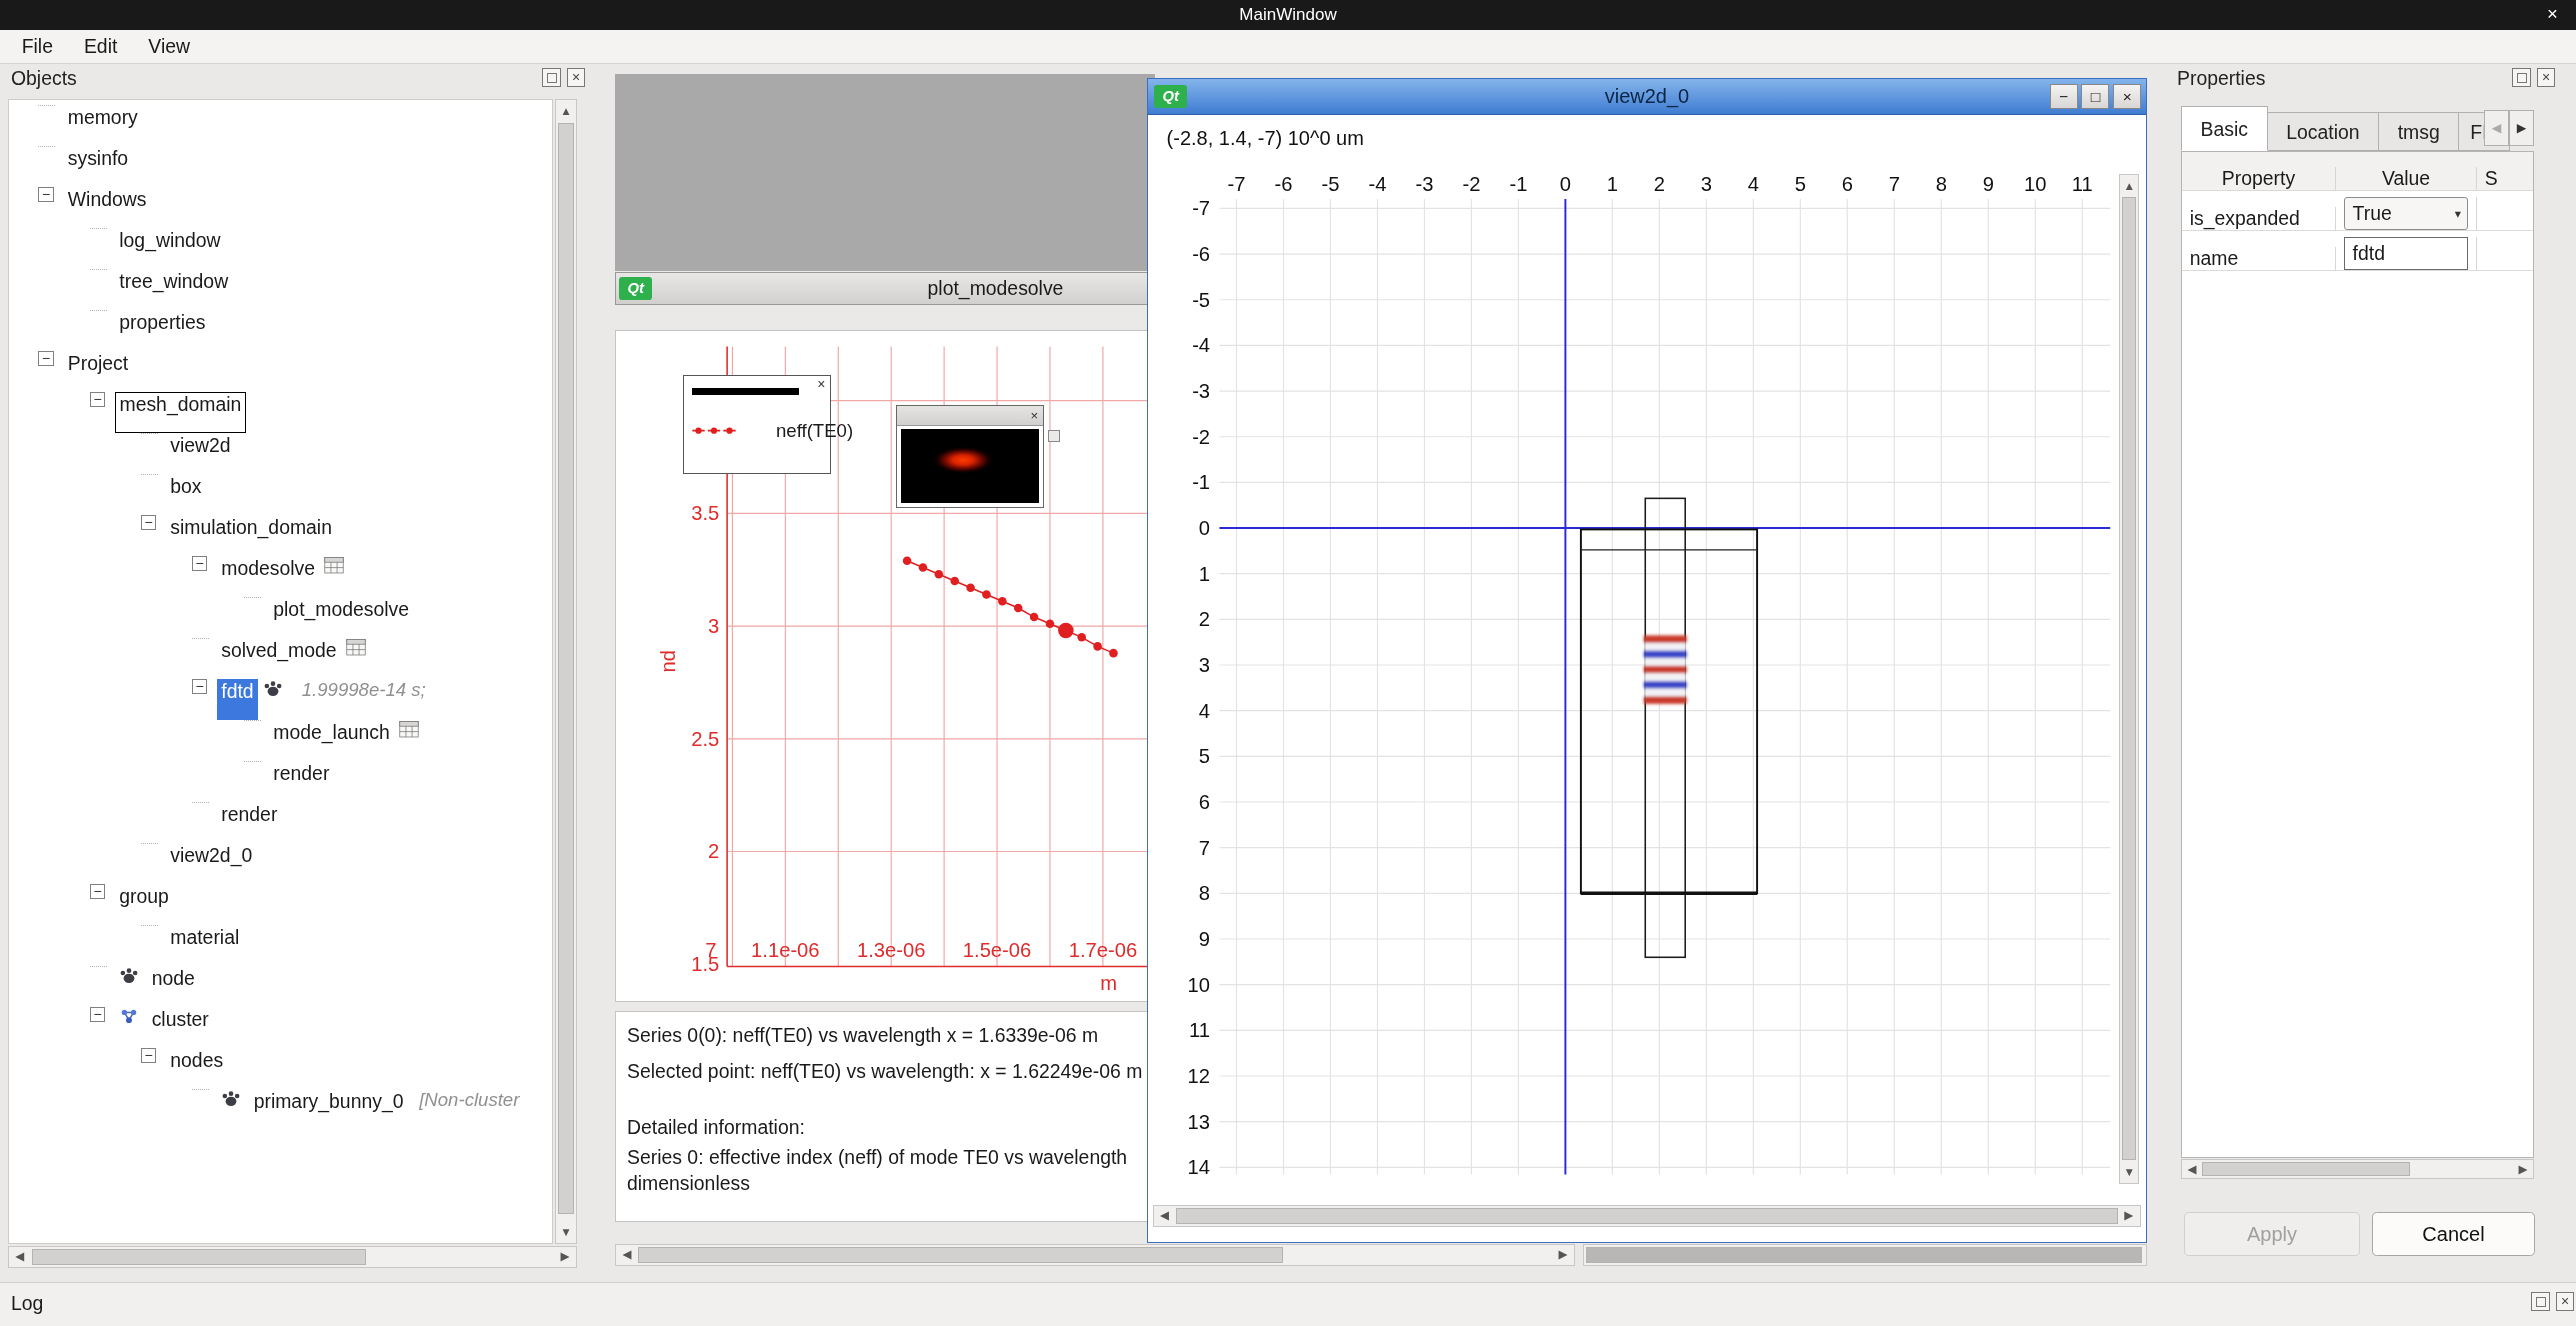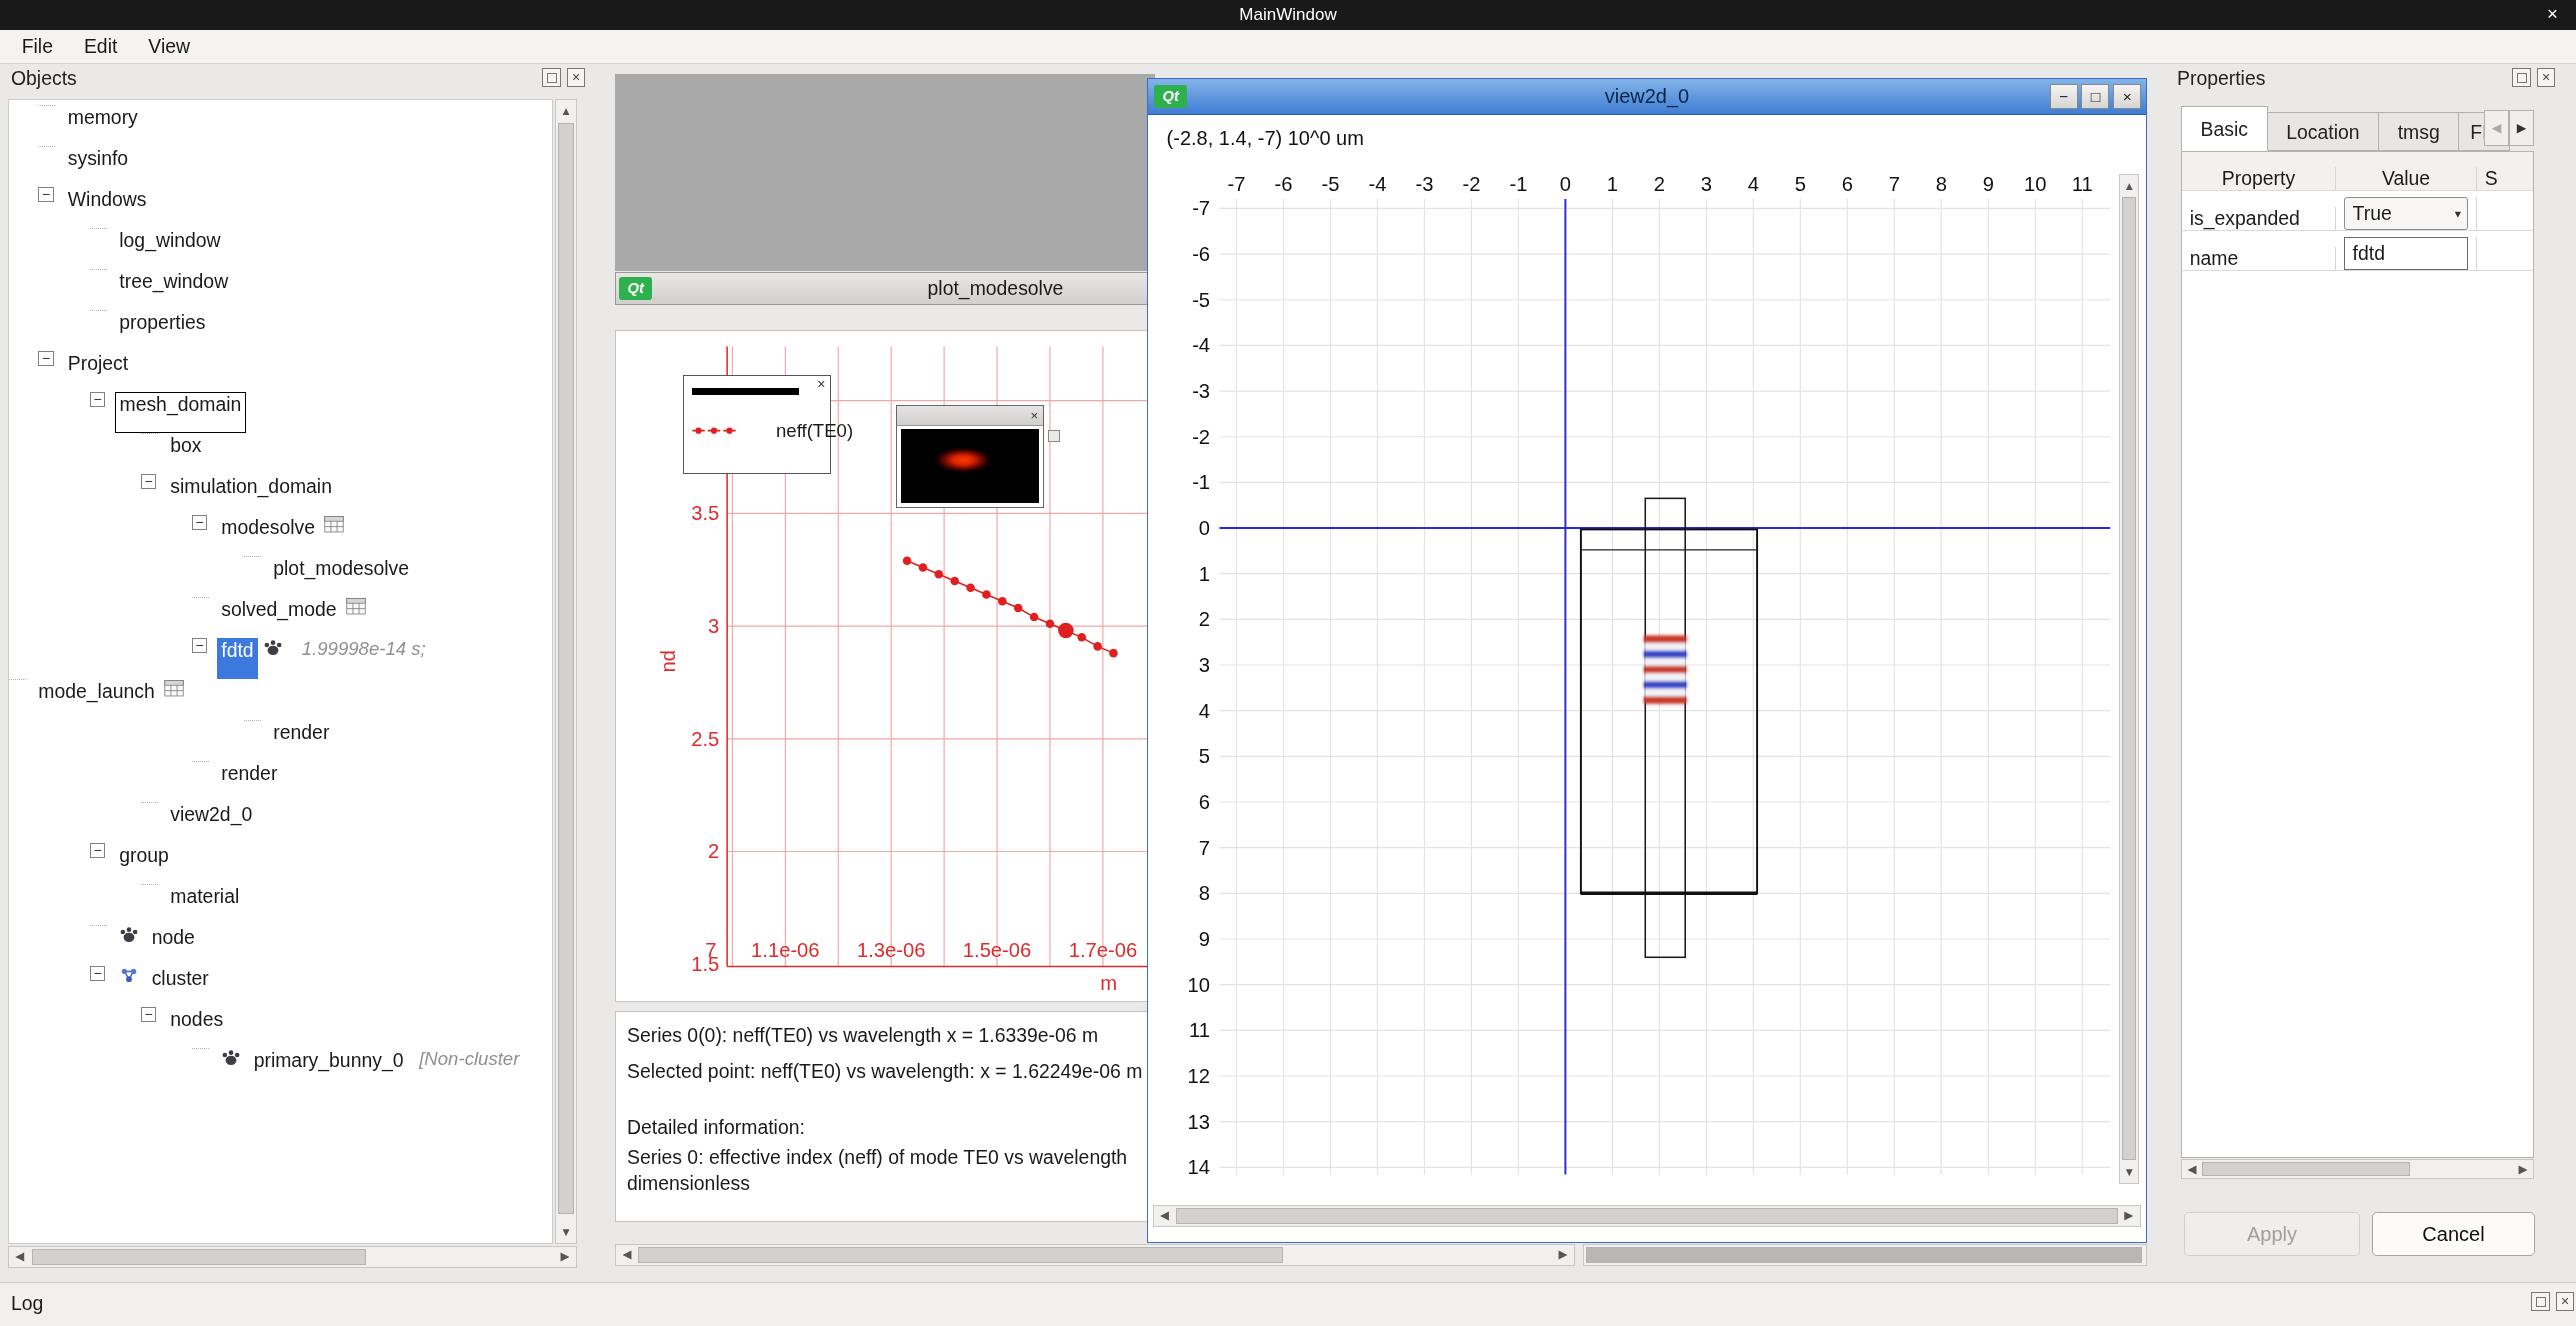--- a/index.html
+++ b/index.html
@@ -159,20 +159,24 @@
     <div class="trow" style="padding-left: 29.5px;">
       <span class="exp">−</span>
       <span class="tlabel">Project</span>
     </div>
     <div class="trow" style="padding-left: 81px;">
       <span class="exp">−</span>
       <span class="tlabel cur">mesh_domain</span>
     </div>
     <div class="trow" style="padding-left: 132px;">
       <span class="dash"></span>
+      <span class="tlabel">view2d</span>
+    </div>
+    <div class="trow" style="padding-left: 132px;">
+      <span class="dash"></span>
       <span class="tlabel">box</span>
     </div>
     <div class="trow" style="padding-left: 132px;">
       <span class="exp">−</span>
       <span class="tlabel">simulation_domain</span>
     </div>
     <div class="trow" style="padding-left: 183px;">
       <span class="exp">−</span>
       <span class="tlabel">modesolve</span>
       <span class="ticon">
@@ -208,21 +212,21 @@
       <span class="ticon">
         <svg width="20" height="18.6" viewBox="0 0 26 24">
           <ellipse cx="13" cy="16" rx="7" ry="6" fill="#3d3d46"></ellipse>
           <circle cx="5" cy="9" r="3" fill="#3d3d46"></circle>
           <circle cx="13" cy="6" r="3" fill="#3d3d46"></circle>
           <circle cx="21" cy="9" r="3" fill="#3d3d46"></circle>
         </svg>
       </span>
       <span class="extra">1.99998e-14 s;</span>
     </div>
-    <div class="trow" style="">
+    <div class="trow" style="padding-left: 235px;">
       <span class="dash"></span>
       <span class="tlabel">mode_launch</span>
       <span class="ticon">
         <svg width="20" height="18.6" viewBox="0 0 26 24">
           <rect x="1" y="2" width="24" height="20" fill="#f8f8f6" stroke="#777"></rect>
           <rect x="1" y="2" width="24" height="6" fill="#d8d6d4" stroke="#777"></rect>
           <line x1="9" y1="8" x2="9" y2="22" stroke="#777"></line>
           <line x1="17" y1="8" x2="17" y2="22" stroke="#777"></line>
           <line x1="1" y1="15" x2="25" y2="15" stroke="#777"></line>
         </svg>

